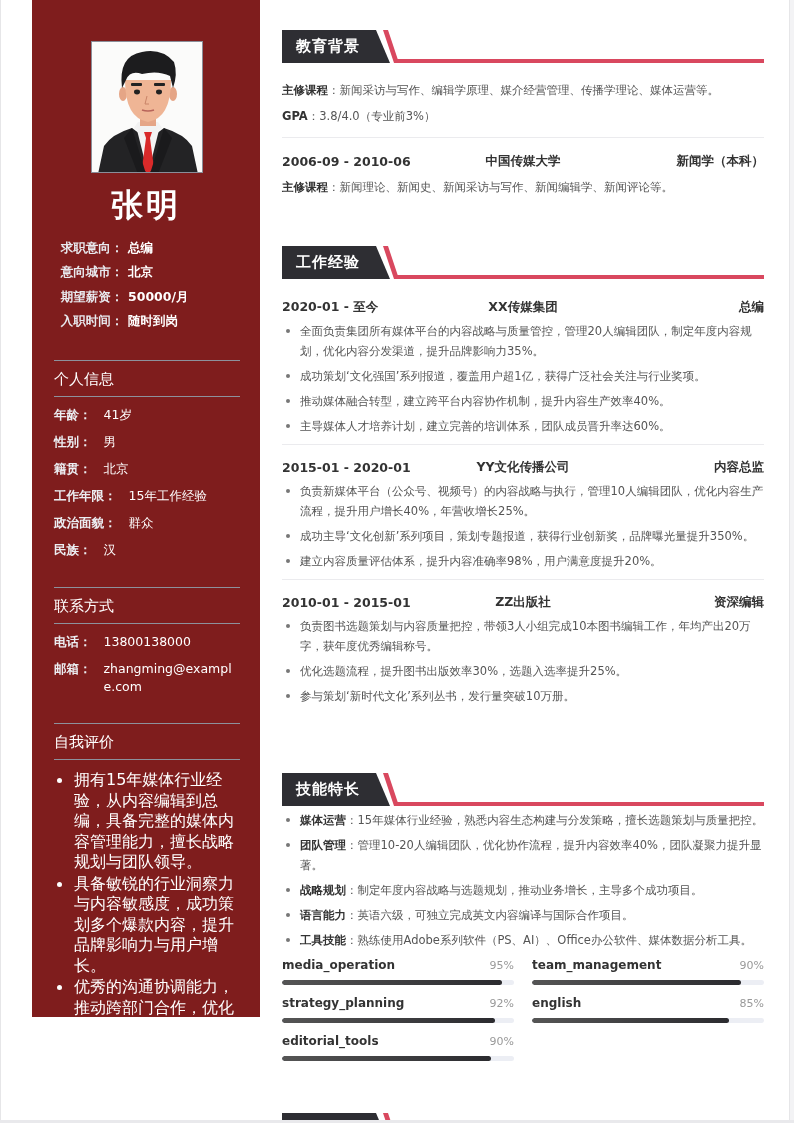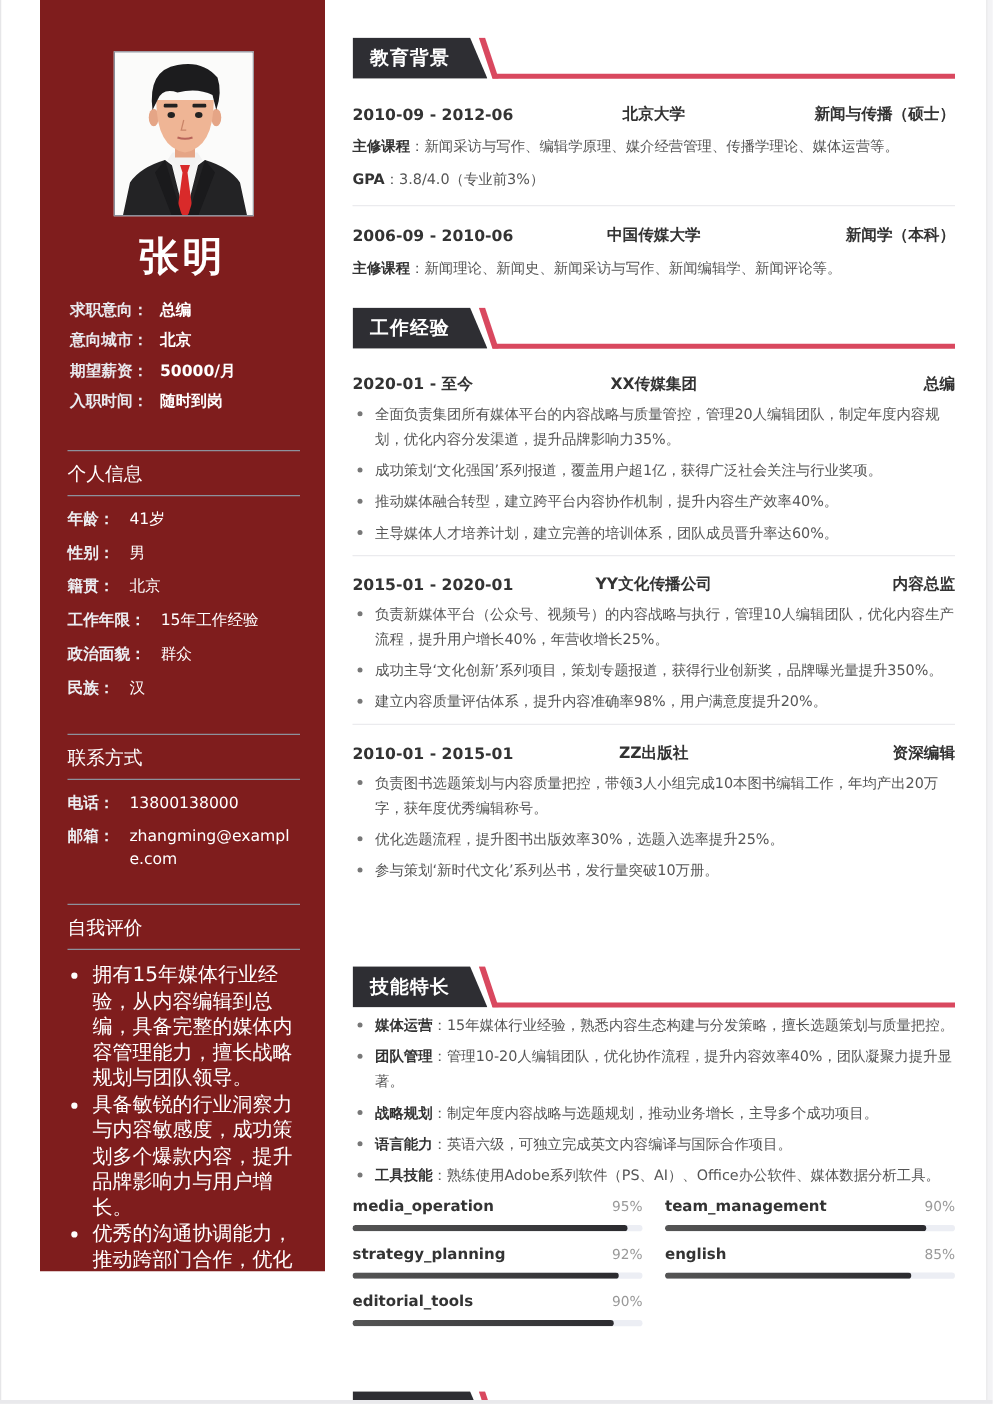--- a/index.html
+++ b/index.html
@@ -15,21 +15,21 @@
     background: #7f1d1d; color: #fff;
   }
   .photo {
     position: absolute; left: 59px; top: 41px; width: 112px; height: 132px;
     background: #fbfbfb; border: 1px solid #8a8e99; overflow: hidden;
   }
   .name {
     position: absolute; left: 0; top: 184px; width: 228px; text-align: center;
     font-size: 32px; font-weight: bold; letter-spacing: 3px; color: #fff;
   }
-  .intent { position: absolute; left: 24px; top: 236px; width: 190px; }
+  .intent { position: absolute; left: 24px; top: 236px; width: 190px; text-align: center; }
   .intent-row { display: flex; height: 24.5px; align-items: center; font-size: 12.5px; font-weight: bold; }
   .intent-row .k { width: 72px; color: #e8e9ee; }
   .intent-row .v { color: #fff; }
   .side-section { position: absolute; left: 22px; width: 186px; }
   .side-title {
     border-top: 1px solid #8d919c; border-bottom: 1px solid #8d919c;
     height: 37px; line-height: 36px; font-size: 15px; font-weight: normal; color: #fff;
   }
   .info-row { display: flex; font-size: 12.5px; line-height: 18px; margin-top: 9px; color: #fff; }
   .info-row .k { font-weight: bold; color: #eceef2; white-space: nowrap; margin-right: 12px; }
@@ -192,25 +192,20 @@
 
   <main class="main">
 
     <section style="position:absolute; top:30px; left:0; width:482px;">
       <div class="sec-head">
         <div class="tag">教育背景</div>
         <div class="slash"></div>
         <div class="line"></div>
       </div>
       <div style="margin-top:18px;">
-        <div class="entry-head">
-          <span class="c1">2010-09 - 2012-06</span>
-          <span class="c2">北京大学</span>
-          <span class="c3">新闻与传播（硕士）</span>
-        </div>
         <div class="para" style="margin-top:7px;"><b>主修课程</b><span>：新闻采访与写作、编辑学原理、媒介经营管理、传播学理论、媒体运营等。</span></div>
         <div class="para" style="margin-top:8px;"><b>GPA</b><span>：3.8/4.0（专业前3%）</span></div>
       </div>
       <div class="divider"></div>
       <div>
         <div class="entry-head">
           <span class="c1">2006-09 - 2010-06</span>
           <span class="c2">中国传媒大学</span>
           <span class="c3">新闻学（本科）</span>
         </div>

